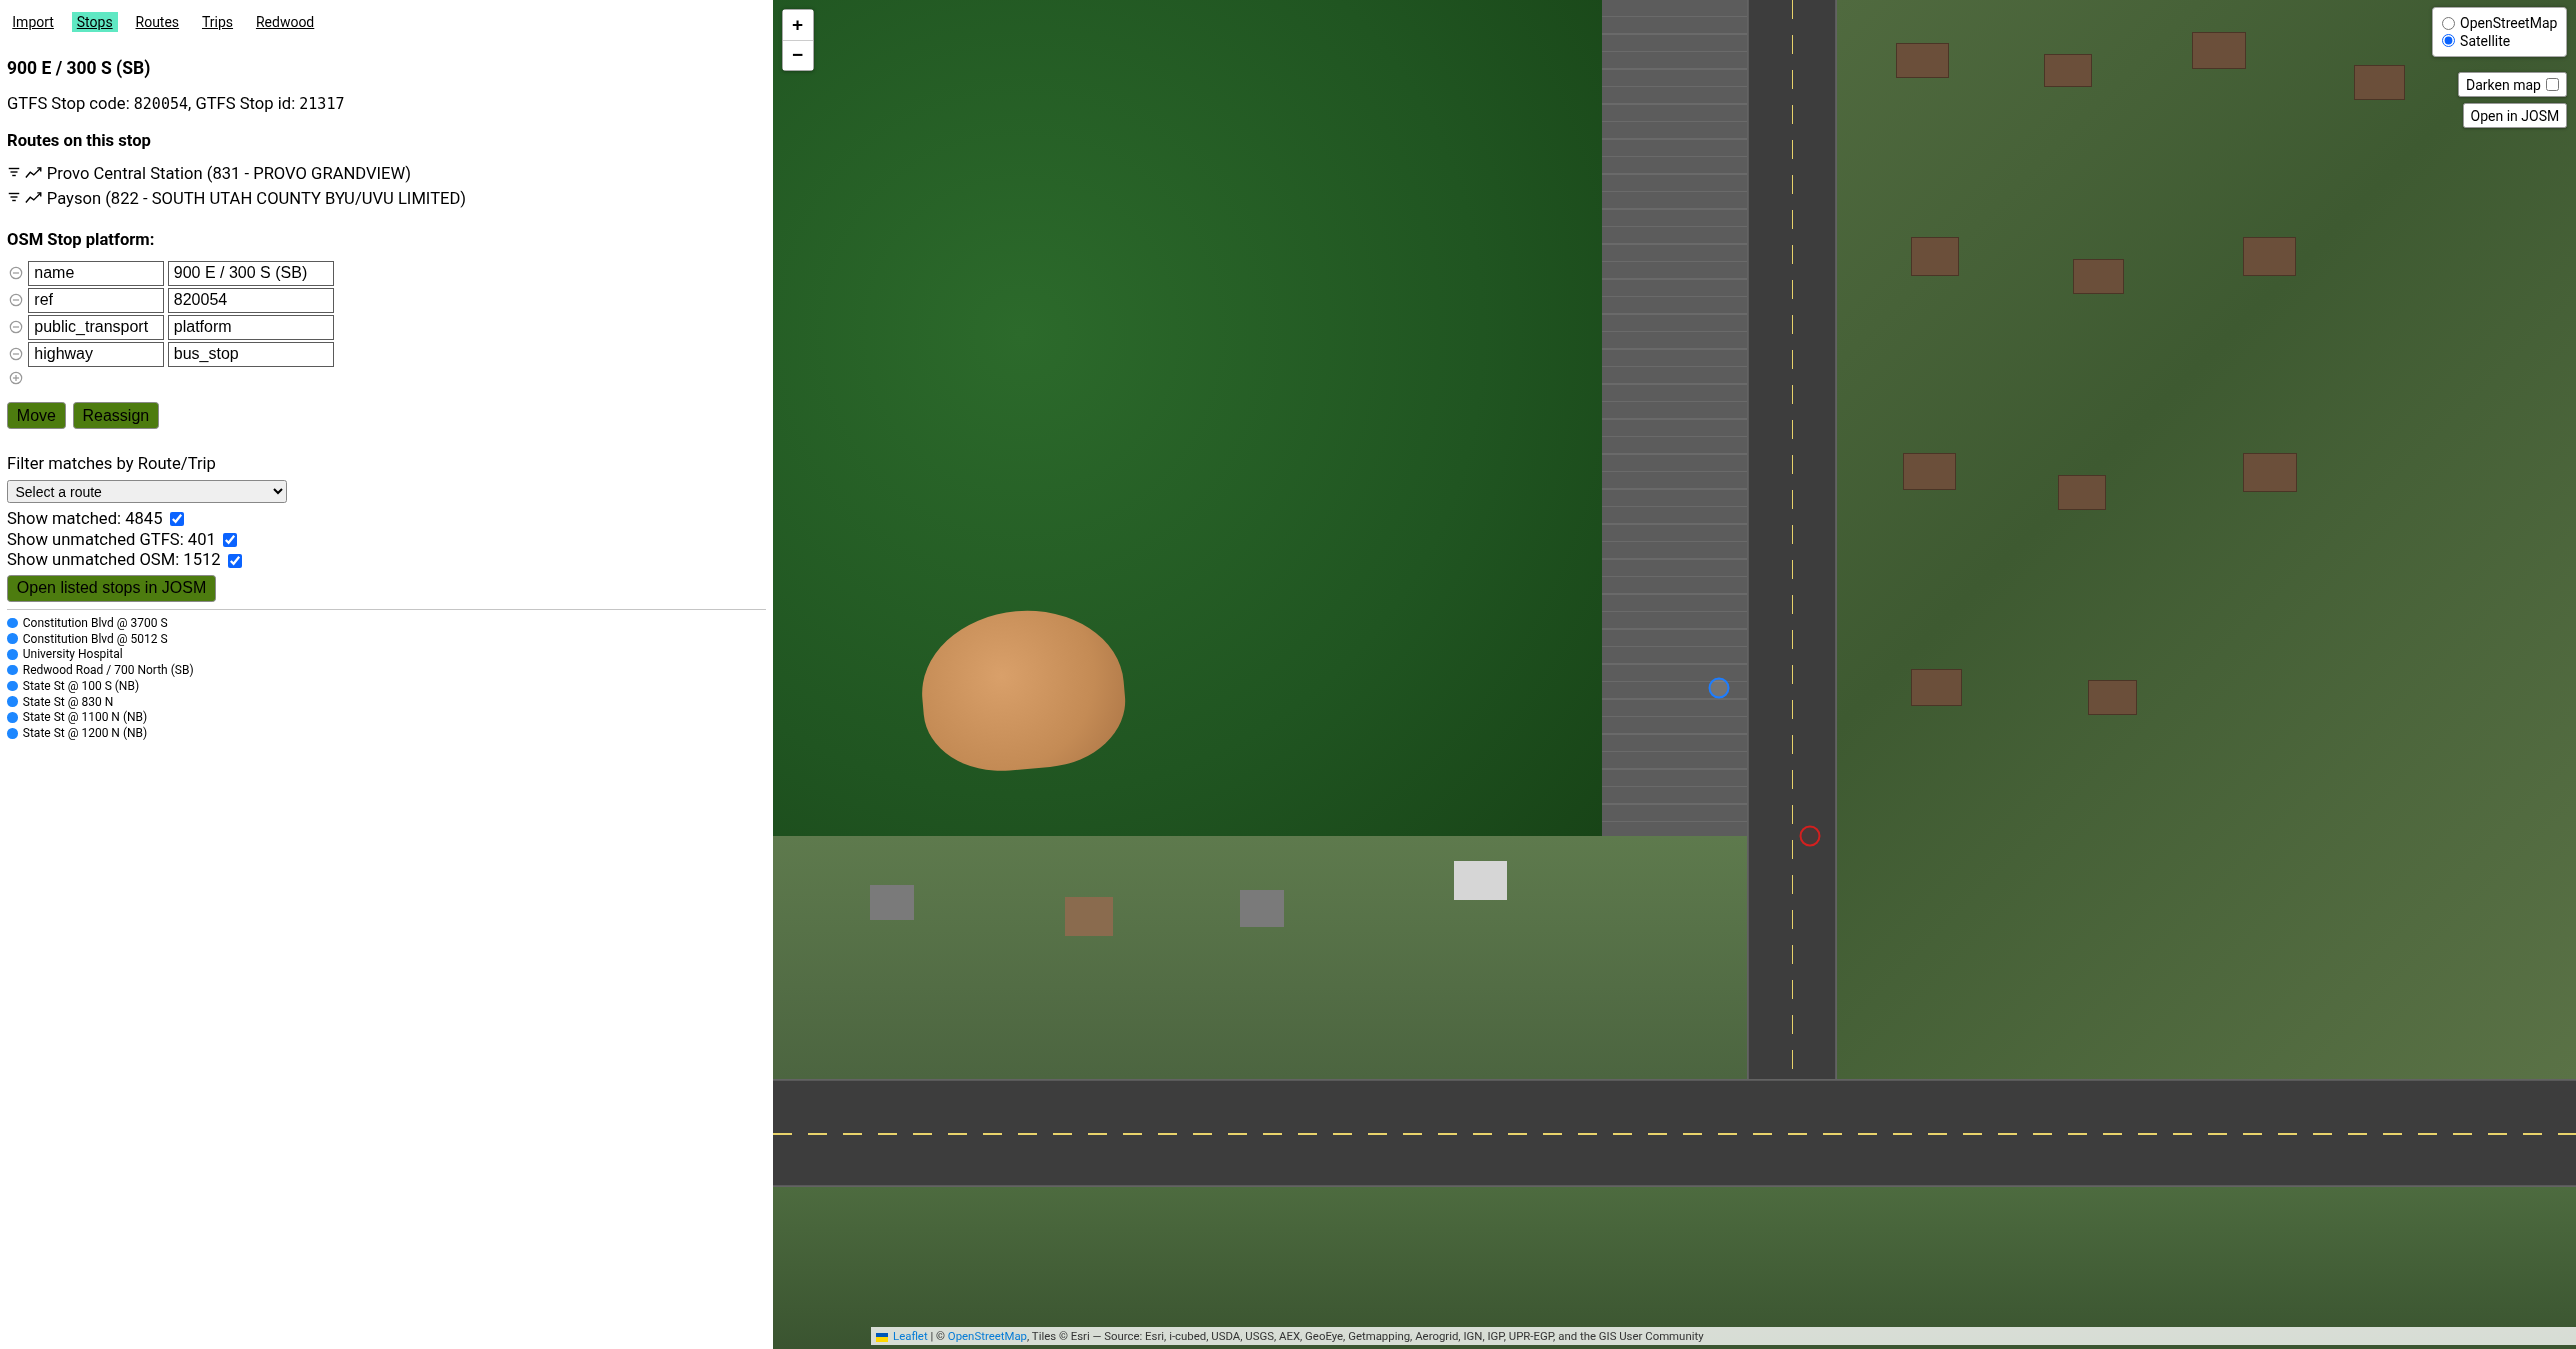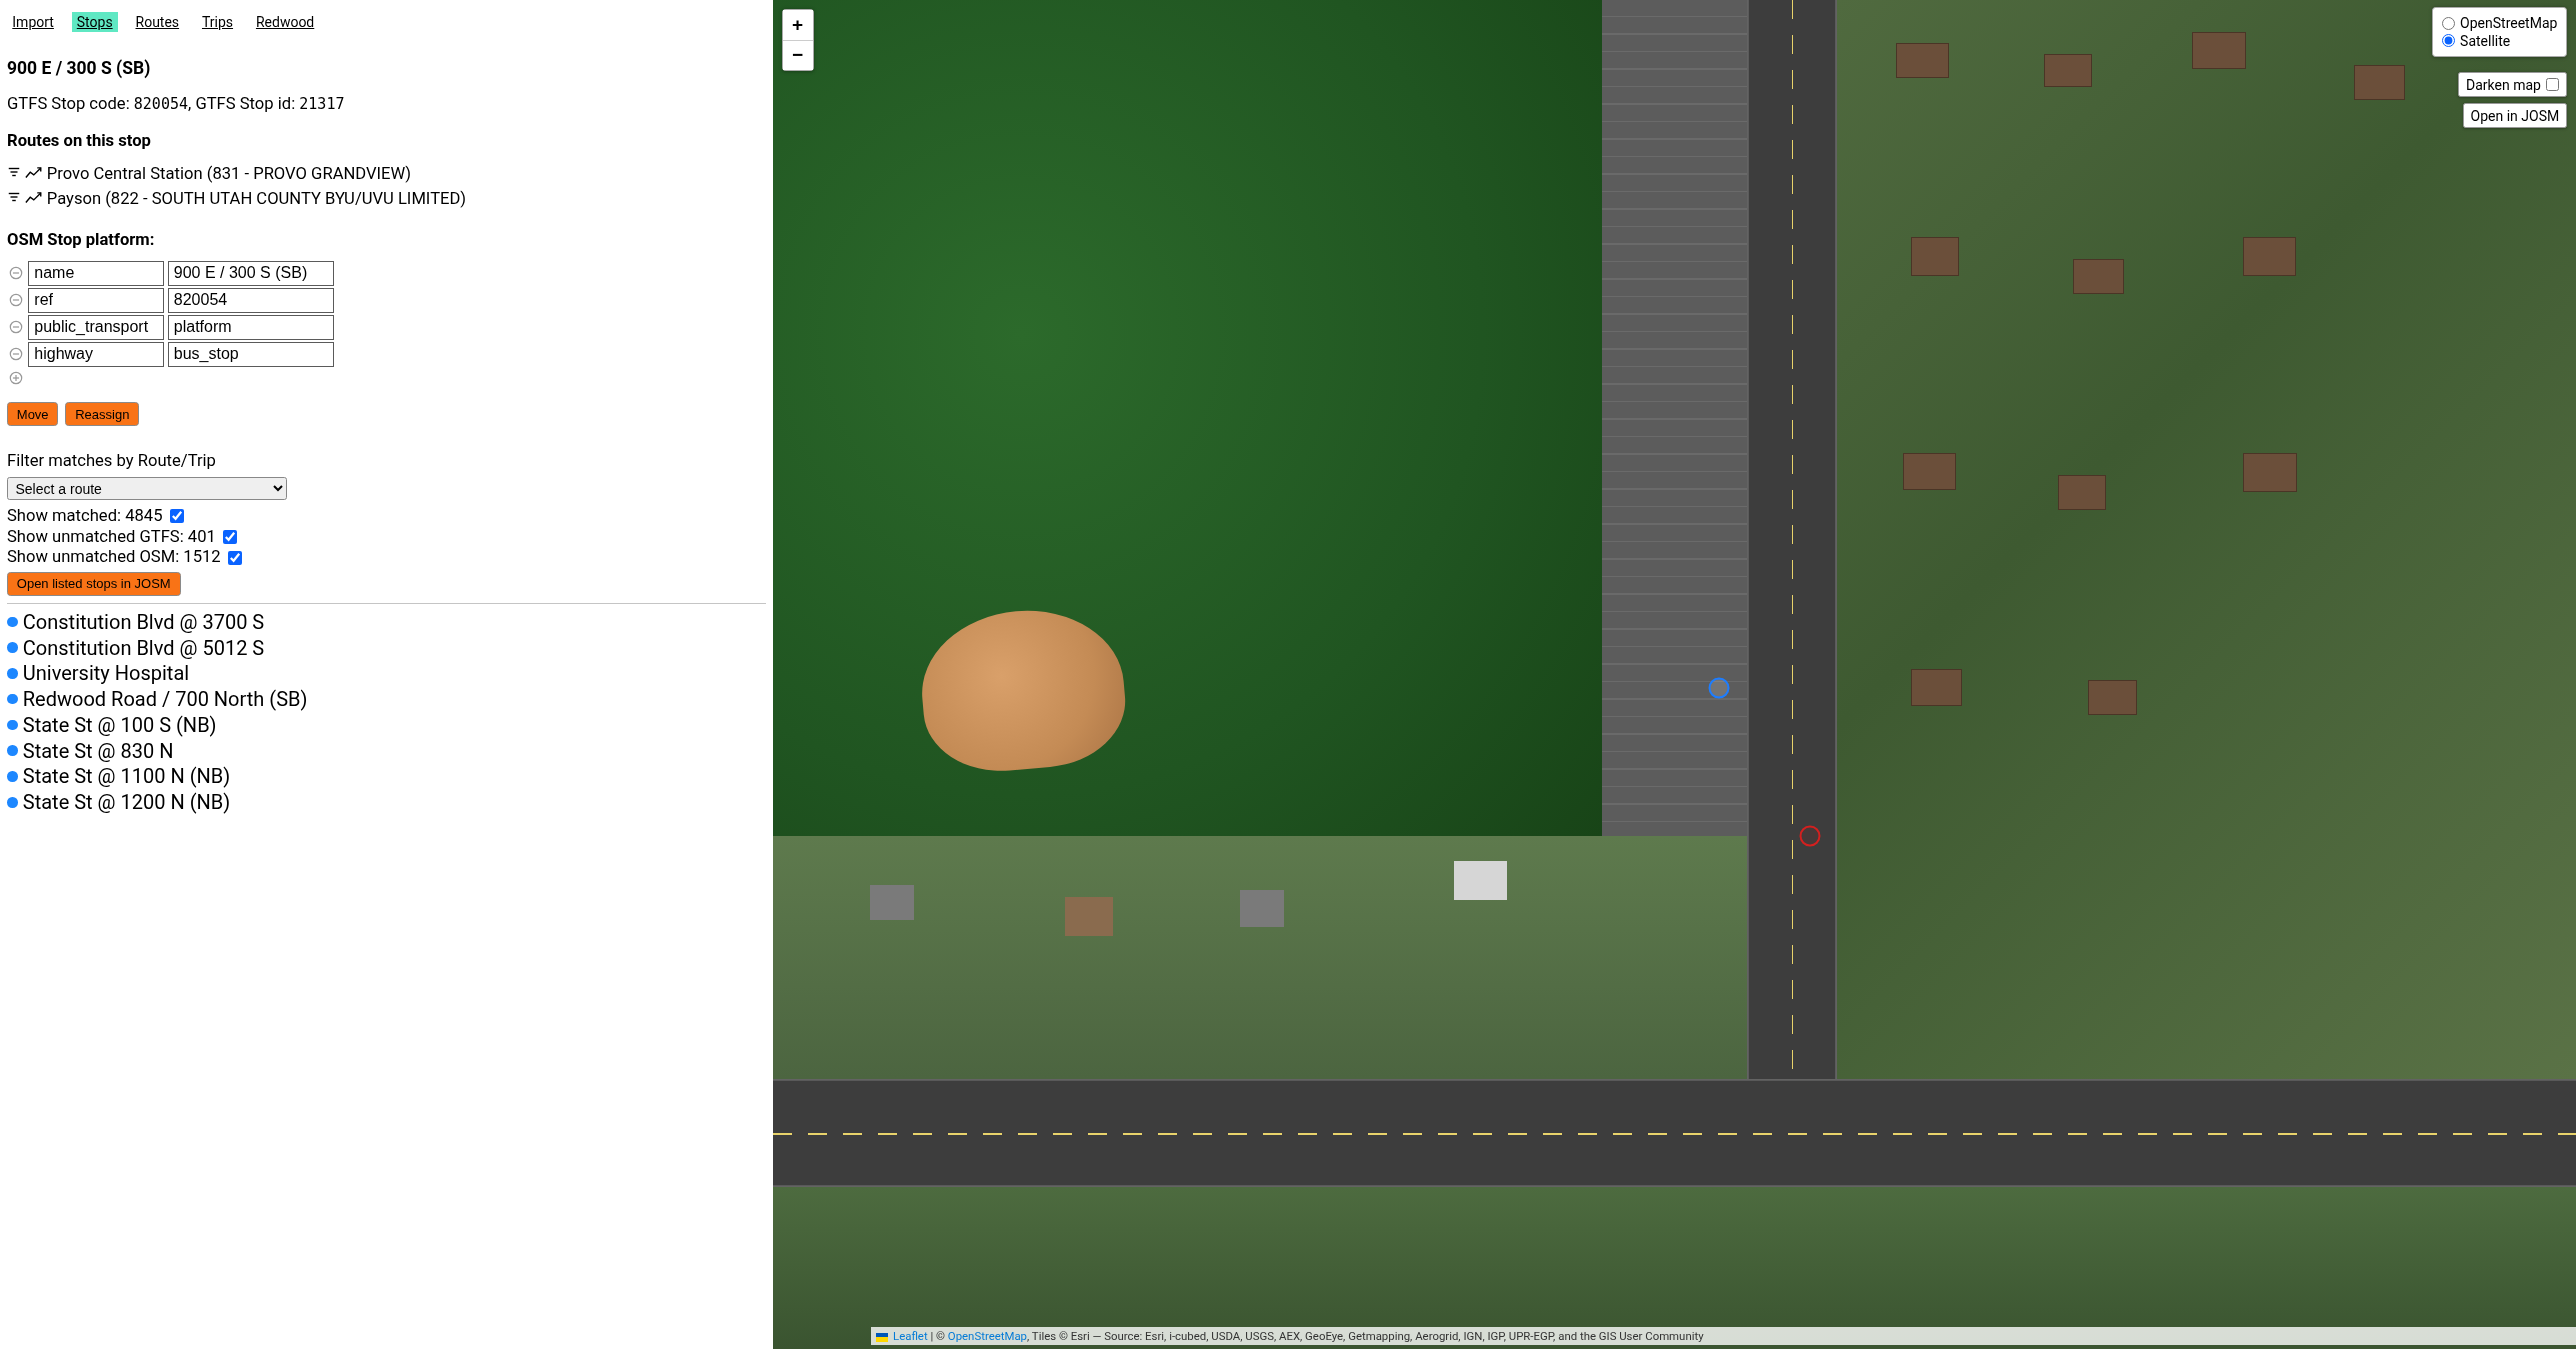--- a/index.html
+++ b/index.html
@@ -23,30 +23,30 @@
 
     
     .tags { margin-top: 5.3px; }
     .tag-row { display: flex; align-items: center; gap: 3.5px; margin-bottom: 1.8px; }
     .circ-btn { width: 17.5px; height: 17.5px; display:flex; align-items:center; justify-content:center; color:#999; font-size:12.3px; cursor:pointer; }
     .tag-row input.k, .tag-row input.v { font-size: 16px; padding: 2.6px 5.3px; border: 0.9px solid #5a5a5a; background:#fff; }
     .tag-row input.k { width: 136px; }
     .tag-row input.v { width: 166px; }
 
     .btn-row { margin-top: 16px; display:flex; gap:7px; }
-    button.ui { font-size: 13px; padding: 3.5px 8.8px; border: 0.9px solid #8a8a8a; background: #f97316; border-radius: 3.5px; cursor:pointer; }
+    button.ui { font-size: 16px; padding: 3.5px 8.8px; border: 0.9px solid #8a8a8a; background: #4d7c0f; border-radius: 3.5px; cursor:pointer; }
 
     .filter-block { margin-top: 24.5px; font-size: 16.6px; }
     .filter-block label.line { display:block; margin: 3.5px 0; }
     select.route-sel { font-size: 14px; padding: 1.8px 3.5px; min-width: 280px; margin: 3.5px 0; border: 0.9px solid #888; background:#efefef; border-radius:2.6px; }
     .chk-line { font-size: 16.6px; margin: 1.8px 0; }
     .chk-line input[type=checkbox]{ accent-color:#0a63ff; width:14px; height:14px; vertical-align:middle; margin-left:3.5px; }
     hr.sep { border:none; border-top:0.9px solid #c5c5c5; margin: 7px 0 5.3px 0; }
 
-    .stop-list { font-size: 20px; }
+    .stop-list { font-size: 12px; }
     .stop-list .item { display:flex; align-items:center; gap:5.3px; padding: 0.9px 0; cursor:pointer; }
     .dot { width:10.5px; height:10.5px; border-radius:50%; background:#1d87ff; display:inline-block; flex-shrink:0; }
 
     
     .map-canvas { position:absolute; inset:0; overflow:hidden; }
     .sat-bg { position:absolute; inset:0; }
     .sat-bg .grass { position:absolute; left:0; top:0; width:46%; height:62%; background: radial-gradient(circle at 30% 40%, #2c6a2b 0%, #205521 60%, #184417 100%); }
     .sat-bg .grass .infield { position:absolute; left:18%; bottom:8%; width:202px; height:158px; background: radial-gradient(circle at 40% 40%, #d9a06a 0%, #c48b55 60%, #a87244 100%); border-radius: 50% 50% 40% 40%; transform: rotate(-5deg); }
     .sat-bg .parking { position:absolute; left:46%; top:0; width:8%; height:62%; background: repeating-linear-gradient( to bottom, #5c5c5c 0 16px, #6a6a6a 16px 17.5px); }
     .sat-bg .road-v { position:absolute; left:54%; top:0; width:5%; height:100%; background:#3d3d3d; box-shadow: inset 1.8px 0 0 #fff3, inset -1.8px 0 0 #fff3; }

